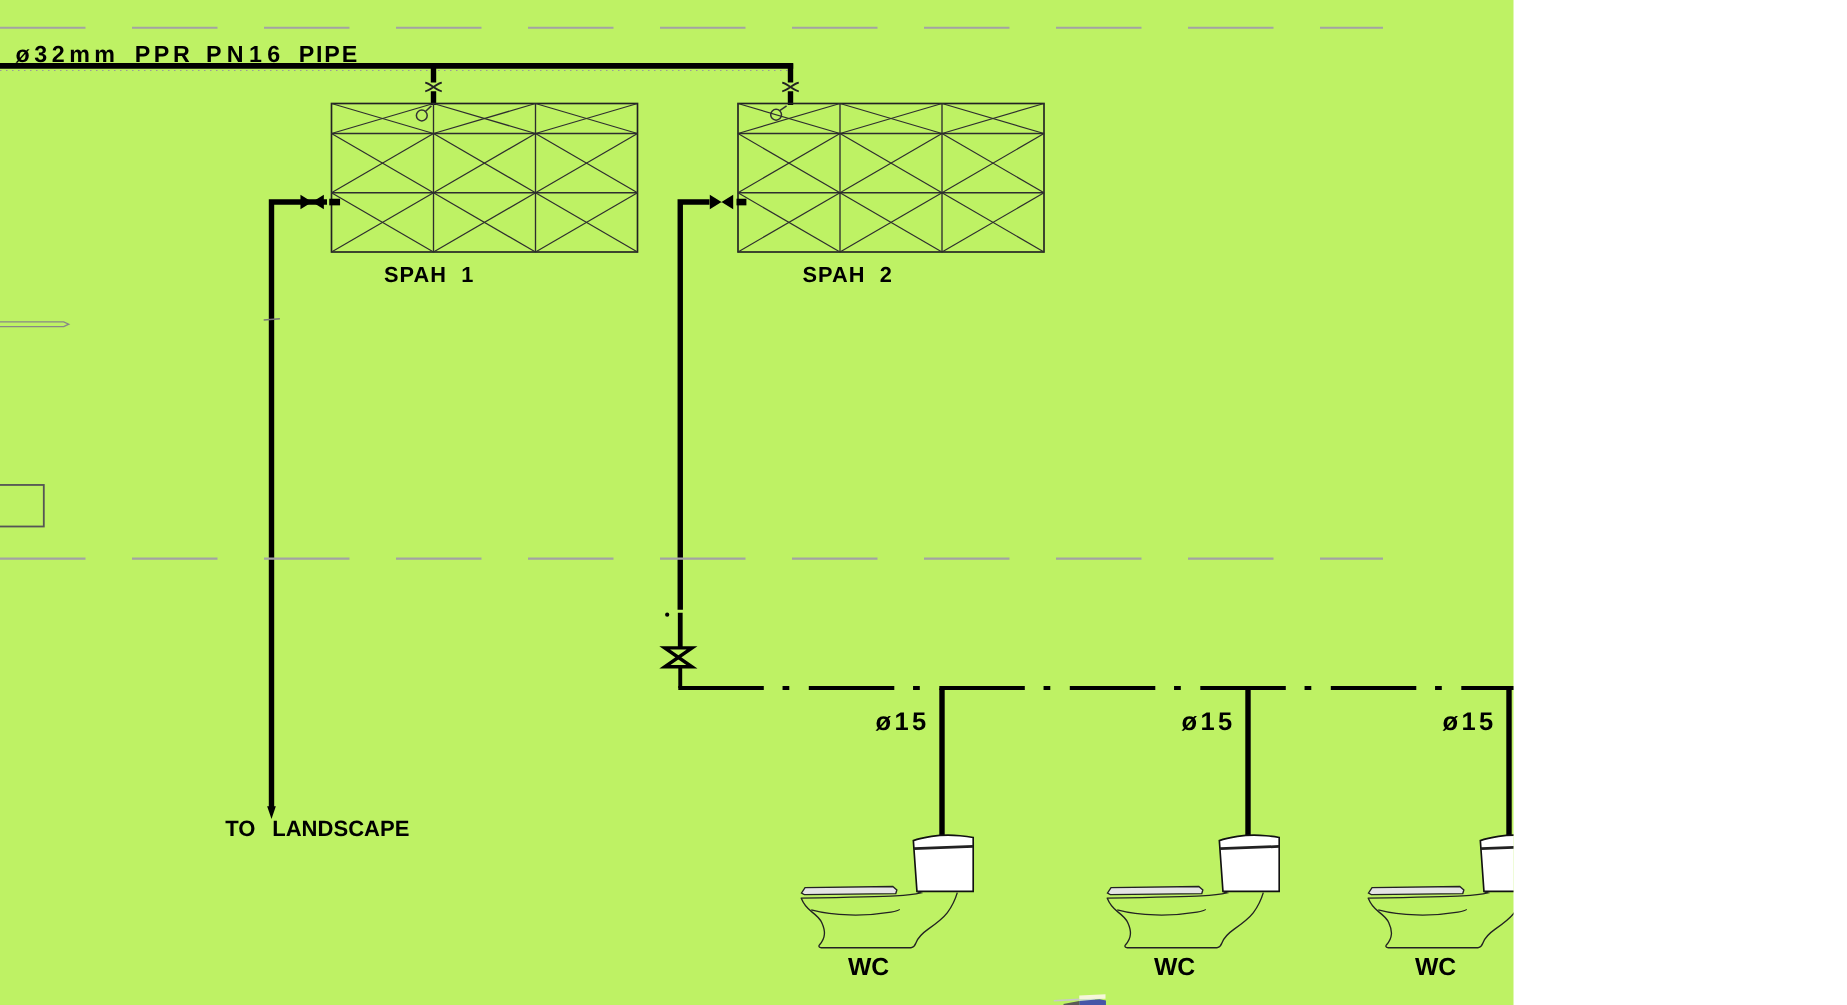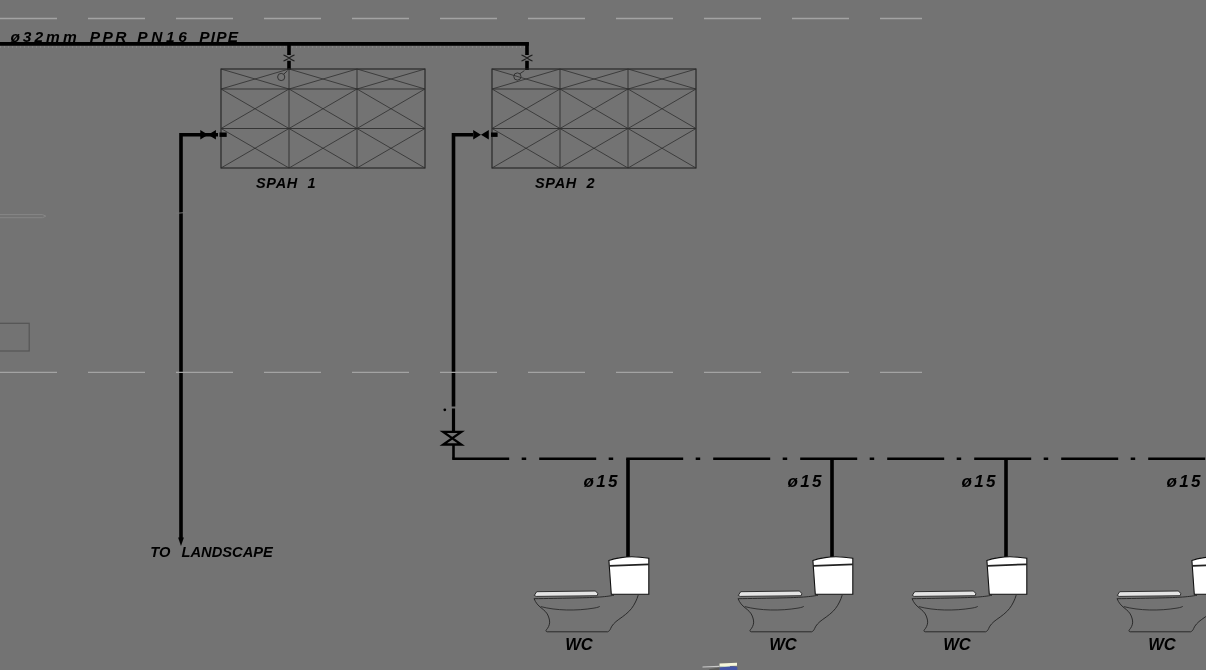--- a/index.html
+++ b/index.html
@@ -1,17 +1,17 @@
 <!DOCTYPE html>
 <html><head>
 <meta charset="utf-8">
 <style>
   html,body{margin:0;padding:0;background:#ffffff;}
-  #canvas{position:relative;width:1206px;height:670px;overflow:hidden;background:#737373;
-          font-family:"Liberation Sans",sans-serif;font-style:italic;}
+  #canvas{position:relative;width:1009px;height:670px;overflow:hidden;background:#bef264;
+          font-family:"Liberation Sans",sans-serif;}
   svg text{font-family:"Liberation Sans",sans-serif;font-weight:bold;fill:#000;}
 </style>
 </head>
 <body>
 <div id="canvas">
 <svg width="1231" height="670" viewBox="0 0 1231 670" xmlns="http://www.w3.org/2000/svg">
 <defs>
 
 <g id="grid1" fill="none" stroke="#2e2e2e" stroke-width="0.9">
   <rect x="221" y="69" width="204" height="99" stroke="#222" stroke-width="1.1"></rect>

